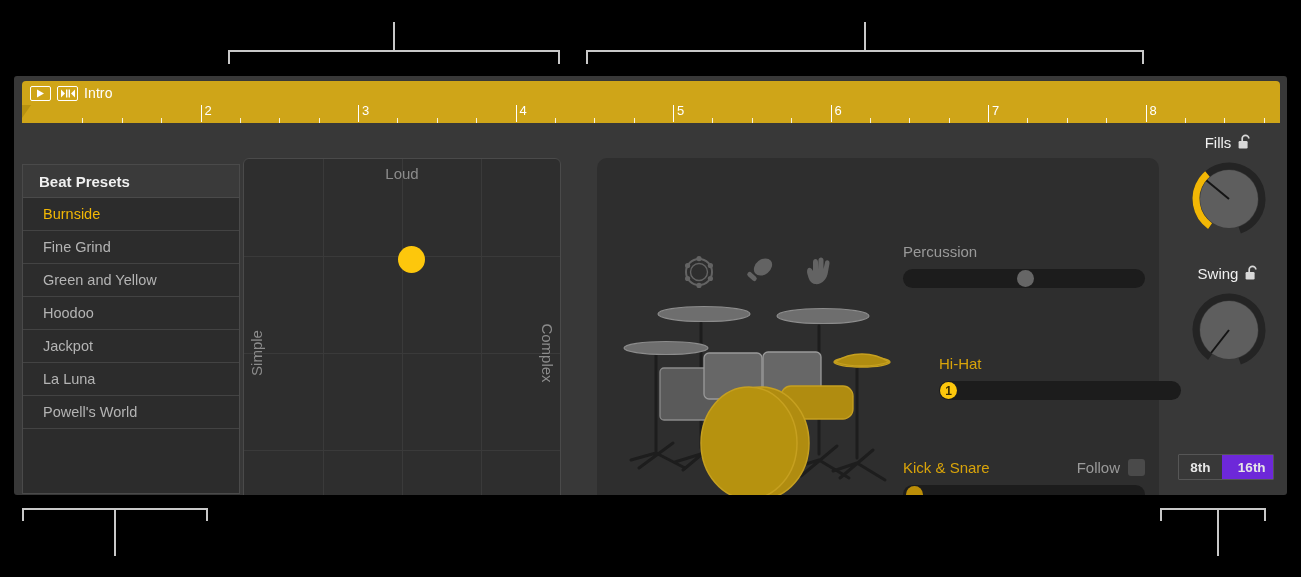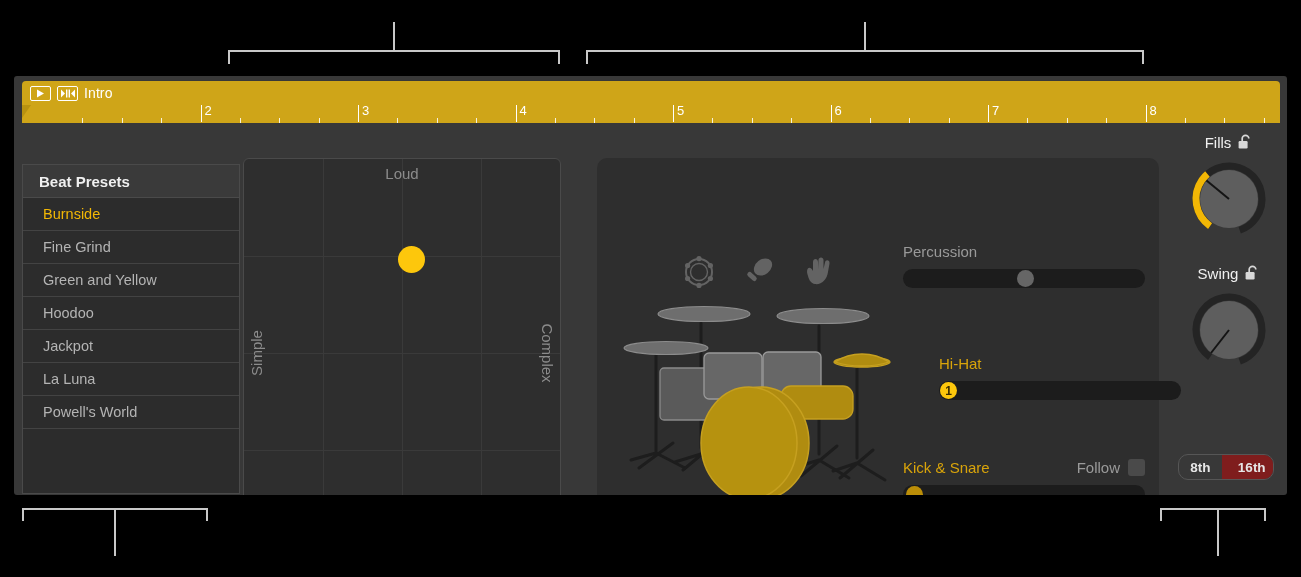--- a/index.html
+++ b/index.html
@@ -144,28 +144,28 @@
   #right { position: absolute; left: 1157px; top: 56px; width: 116px; height: 363px; }
   .knob-grp { position: absolute; left: 0; width: 116px; }
   .knob-title {
     display: flex; align-items: center; justify-content: center; gap: 7px;
     color: #f0f0f0; font-size: 15px; height: 20px;
   }
   .knob-wrap { position: relative; width: 82px; height: 82px; margin: 6px auto 0; }
   #seg {
     position: absolute; left: 7px; top: 322px;
     width: 96px; height: 26px;
-    background: #383838; border: 1px solid #565656; border-radius: 10px;
+    background: #383838; border: 1px solid #565656; border-radius: 1px;
     display: flex; overflow: hidden;
   }
   .seg-btn {
     flex: 1; display: flex; align-items: center; justify-content: center;
     font-size: 13.5px; color: #e6e6e6; font-weight: bold;
   }
-  .seg-btn.active { background: #7f1d1d; padding-left: 9px; }
+  .seg-btn.active { background: #6d28d9; padding-left: 9px; }
   .lock svg { display: block; }
 </style>
 </head>
 <body>
 
 <div id="stage">
 
   <div class="callout" style="left:228px; top:22px; width:332px; height:30px;">
     <div class="bar" style="left:0; top:28px; width:332px;"></div>
     <div class="cap" style="left:0; top:28px; height:14px;"></div>

